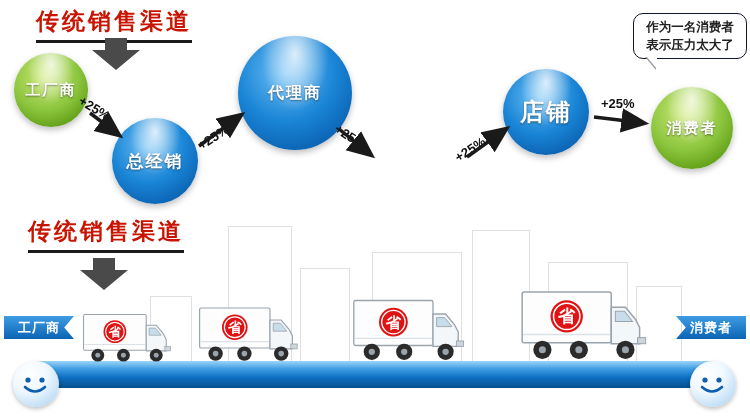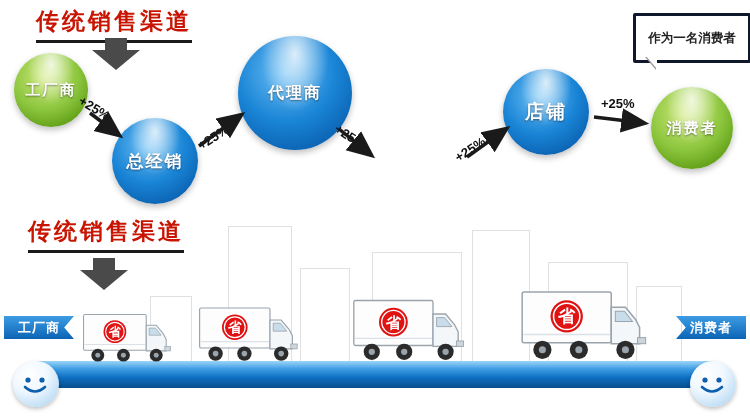--- a/index.html
+++ b/index.html
@@ -47,21 +47,21 @@
 
   
   .pct{
     position:absolute;font-size:13px;font-weight:bold;color:#111;
     transform-origin:left center;white-space:nowrap;
   }
 
   
   .bubble{
     position:absolute;left:633px;top:13px;width:112px;height:44px;
-    background:#fff;border:3px solid #0f172a;border-radius:2px;
+    background:#fff;border:1px solid #0f172a;border-radius:10px;
     display:flex;flex-direction:column;align-items:center;justify-content:center;
     font-size:12.5px;font-weight:bold;color:#222;line-height:1.45;z-index:5;
   }
   .bubble-tail{
     position:absolute;left:646px;top:56px;width:0;height:0;
     border-top:13px solid #fff;border-left:11px solid transparent;
     filter:drop-shadow(-1px 1px 0 #9a9a9a);z-index:6;
   }
 
   
@@ -114,21 +114,21 @@
   <div class="ball green" style="left:14px;top:53px;width:74px;height:74px">
     <span class="ball-label" style="font-size:15px">工厂商</span>
   </div>
   <div class="ball blue" style="left:112px;top:118px;width:86px;height:86px">
     <span class="ball-label" style="font-size:17px">总经销</span>
   </div>
   <div class="ball blue" style="left:238px;top:36px;width:114px;height:114px">
     <span class="ball-label" style="font-size:16px">代理商</span>
   </div>
   <div class="ball blue" style="left:503px;top:69px;width:86px;height:86px">
-    <span class="ball-label" style="font-size:19px">店铺</span>
+    <span class="ball-label" style="font-size:24px">店铺</span>
   </div>
   <div class="ball green" style="left:651px;top:87px;width:82px;height:82px">
     <span class="ball-label" style="font-size:15px">消费者</span>
   </div>
 
   <svg class="arrows-overlay" width="750" height="220">
     <defs>
       <marker id="arw" markerWidth="9" markerHeight="8" refX="6.5" refY="3.5" orient="auto">
         <path d="M0,0 L8,3.5 L0,7 z" fill="#1a1a1a"></path>
       </marker>
@@ -141,20 +141,21 @@
   </svg>
 
   <div class="pct" style="left:80px;top:92px;transform:rotate(31deg)">+25%</div>
   <div class="pct" style="left:199px;top:139px;transform:rotate(-33deg)">+25%</div>
   <div class="pct" style="left:336px;top:120px;transform:rotate(33deg)">+25%</div>
   <div class="pct" style="left:456px;top:151px;transform:rotate(-33deg)">+25%</div>
   <div class="pct" style="left:601px;top:96px">+25%</div>
 
   <div class="bubble">
     <span>作为一名消费者</span>
+    <span>表示压力太大了</span>
   </div>
   <div class="bubble-tail"></div>
 
   <div class="sec-title title-bottom">传统销售渠道</div>
 
   <svg class="big-down-arrow bda-2" viewBox="0 0 48 32">
     <polygon points="13,0 35,0 35,12 48,12 24,32 0,12 13,12" fill="#4a4a4a"></polygon>
   </svg>
 
   <div class="building" style="left:150px;top:296px;width:40px;height:70px"></div>

